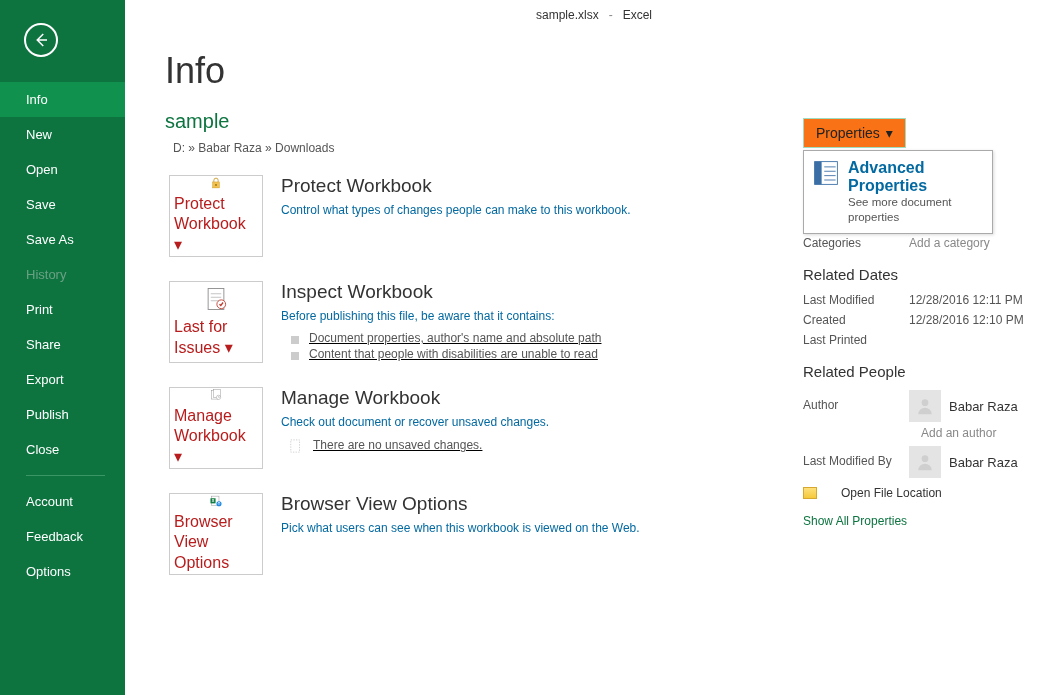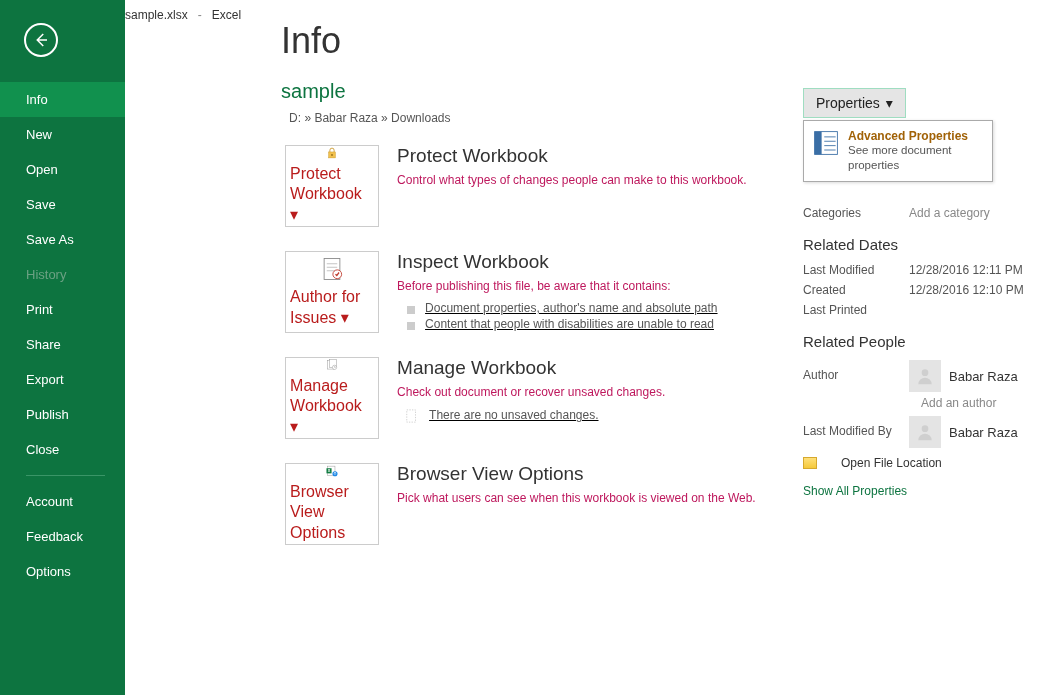--- a/index.html
+++ b/index.html
@@ -7,53 +7,53 @@
 
 .sidebar { width: 125px; background: #0d7440; color: #fff; display: flex; flex-direction: column; }
 .back-btn { width: 34px; height: 34px; border: 2px solid #fff; border-radius: 50%; margin: 23px 0 0 24px; display: flex; align-items: center; justify-content: center; cursor: pointer; }
 .back-btn svg { width: 18px; height: 18px; }
 .sidebar-items { margin-top: 25px; display: flex; flex-direction: column; }
 .sidebar-item { padding: 10px 0 10px 26px; font-size: 13px; cursor: pointer; }
 .sidebar-item.active { background: #11914e; }
 .sidebar-item.disabled { color: #6ba183; }
 .sidebar-divider { height: 1px; background: #3a9567; margin: 8px 20px 8px 26px; }
 
-.content { flex: 1; padding: 0; display: flex; flex-direction: row; position: relative; }
+.content { flex: 1; padding: 0; display: flex; flex-direction: column; position: relative; }
 .title-bar { text-align: center; font-size: 12px; color: #444; padding: 8px 0; }
 .title-file { color: #333; }
 .title-sep { color: #888; }
 .title-app { color: #333; }
 
 .main-area { display: flex; flex: 1; padding-left: 40px; }
 .left-col { flex: 1; padding-right: 20px; }
 .page-title { font-size: 36px; font-weight: 300; color: #333; margin-top: 20px; }
 .doc-name { font-size: 20px; color: #0d7440; margin-top: 18px; }
 .path { font-size: 12px; color: #555; margin-top: 8px; padding-left: 8px; margin-bottom: 20px; }
 
 .section { display: flex; margin-bottom: 24px; }
 .tile { width: 94px; height: 82px; border: 1px solid #ccc; display: flex; flex-direction: column; align-items: center; justify-content: center; cursor: pointer; background: #fff; margin-left: 4px; }
 .tile-icon { width: 28px; height: 28px; margin-bottom: 4px; }
 .tile-label { font-size: 16px; color: #b91c1c; line-height: 1.3; padding: 0 4px; }
 .section-text { margin-left: 18px; flex: 1; }
 .section-title { font-size: 19px; color: #333; margin-bottom: 4px; }
-.section-desc { font-size: 12px; color: #be185d; line-height: 1.5; }
+.section-desc { font-size: 12px; color: #0369a1; line-height: 1.5; }
 .bullet-list { margin-top: 6px; }
 .bullet-row { display: flex; align-items: center; margin-bottom: 2px; text-decoration: underline; }
 .bullet-mark { width: 8px; height: 8px; background: #ccc; margin: 4px 10px 0 10px; flex-shrink: 0; }
 .bullet-text { font-size: 12px; color: #555; }
 .inline-icon { width: 14px; height: 14px; margin: 2px 10px 0 8px; opacity: 0.5; flex-shrink: 0; }
 
 .right-col { width: 260px; padding-top: 88px; position: relative; }
-.prop-btn { background: #e5e5e5; padding: 6px 12px; font-size: 14px; color: #222; display: inline-flex; align-items: center; cursor: pointer; border: 1px solid #9fddc1; }
+.prop-btn { background: #f97316; padding: 6px 12px; font-size: 14px; color: #222; display: inline-flex; align-items: center; cursor: pointer; border: 1px solid #9fddc1; }
 .prop-btn .caret { margin-left: 6px; }
 
 .popover { position: absolute; top: 120px; left: 0; width: 190px; background: #fff; border: 1px solid #aaa; box-shadow: 1px 1px 3px rgba(0,0,0,0.15); padding: 8px; display: flex; gap: 8px; }
 .popover-icon { width: 28px; height: 28px; flex-shrink: 0; }
 .popover-text { display: flex; flex-direction: column; }
-.popover-title { font-size: 12px; font-weight: bold; color: #a16207; }
+.popover-title { font-size: 16px; font-weight: bold; color: #0369a1; }
 .popover-desc { font-size: 11.5px; color: #555; line-height: 1.3; }
 
 .prop-row { display: flex; font-size: 12px; color: #555; margin-bottom: 6px; }
 .prop-label { width: 106px; }
 .prop-value { color: #555; }
 .prop-value.placeholder { color: #888; }
 
 .sub-heading { font-size: 15px; color: #333; margin-top: 16px; margin-bottom: 10px; }
 
 .person-row { display: flex; align-items: flex-start; margin-bottom: 6px; }
@@ -129,21 +129,21 @@
       </div>
 
       <div class="section">
         <div class="tile">
           <svg class="tile-icon" viewBox="0 0 32 32">
             <rect x="7" y="4" width="18" height="24" fill="#fff" stroke="#888"></rect>
             <path d="M10 10 h12 M10 14 h12 M10 18 h12" stroke="#bbb"></path>
             <circle cx="22" cy="22" r="5" fill="#fff" stroke="#c0392b"></circle>
             <path d="M20 22 l1.5 1.5 L24 20" stroke="#c0392b" fill="none" stroke-width="1.5"></path>
           </svg>
-          <div class="tile-label"><span>Author for Issues</span><span> ▾</span></div>
+          <div class="tile-label"><span>Last for Issues</span><span> ▾</span></div>
         </div>
         <div class="section-text">
           <div class="section-title">Inspect Workbook</div>
           <div class="section-desc">Before publishing this file, be aware that it contains:</div>
           <div class="bullet-list">
             <div class="bullet-row">
               <div class="bullet-mark"></div>
               <div class="bullet-text">Document properties, author's name and absolute path</div>
             </div>
             <div class="bullet-row">

